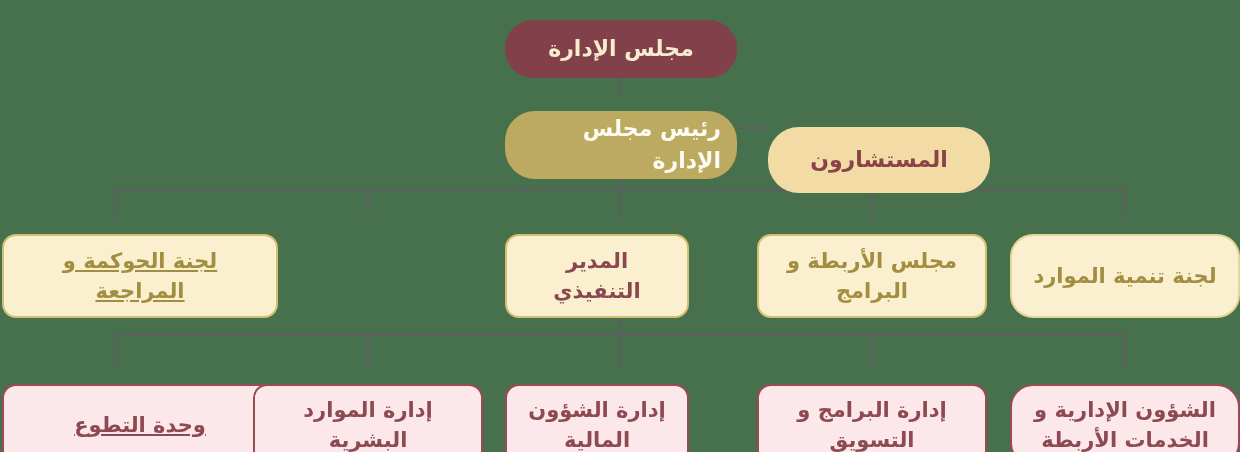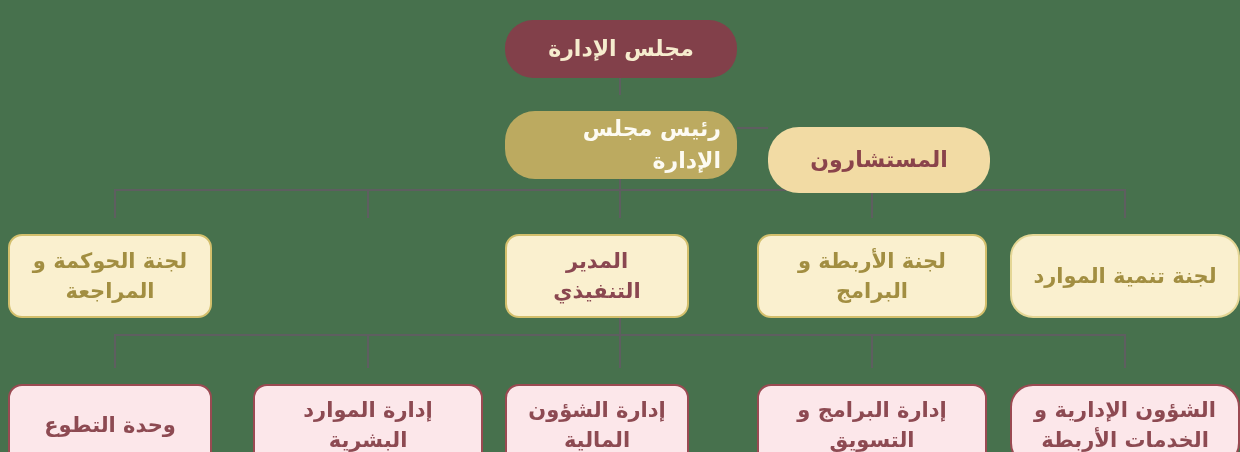--- a/index.html
+++ b/index.html
@@ -44,21 +44,21 @@
     border-radius:14px;font-size:21px;
   }
   .l3.exec{color:var(--exec-text);}
   .l3.soft{border-color:var(--l3-soft-border);}
   .l4{
     top:368px;height:82px;
     background:var(--l4-bg);color:var(--l4-text);
     border:2px solid var(--l4-border);
     border-radius:14px;font-size:21px;
   }
-  .c1{left:8px;width:204px;}
+  .c1{left:2px;width:276px;text-decoration:underline;}
   .c2{left:253px;width:230px;}
   .c3{left:505px;width:184px;}
   .c4{left:757px;width:230px;}
   .c5{left:1010px;width:230px;border-radius:23px;}
 </style>
 </head>
 <body>
 
 <div class="canvas">
 
@@ -79,21 +79,21 @@
   <div class="line" style="left:871px;top:335px;width:2px;height:33px;"></div>
   <div class="line" style="left:1124px;top:335px;width:2px;height:33px;"></div>
 
   <div class="node root">مجلس الإدارة</div>
 
   <div class="node chairman">رئيس مجلس الإدارة</div>
   <div class="node advisors">المستشارون</div>
 
   <div class="node l3 c1">لجنة الحوكمة و المراجعة</div>
   <div class="node l3 c3 exec">المدير التنفيذي</div>
-  <div class="node l3 c4">لجنة الأربطة و البرامج</div>
+  <div class="node l3 c4">مجلس الأربطة و البرامج</div>
   <div class="node l3 c5 soft">لجنة تنمية الموارد</div>
 
   <div class="node l4 c1">وحدة التطوع</div>
   <div class="node l4 c2">إدارة الموارد البشرية</div>
   <div class="node l4 c3">إدارة الشؤون المالية</div>
   <div class="node l4 c4">إدارة البرامج و التسويق</div>
   <div class="node l4 c5">الشؤون الإدارية و الخدمات الأربطة</div>
 
 </div>
 

